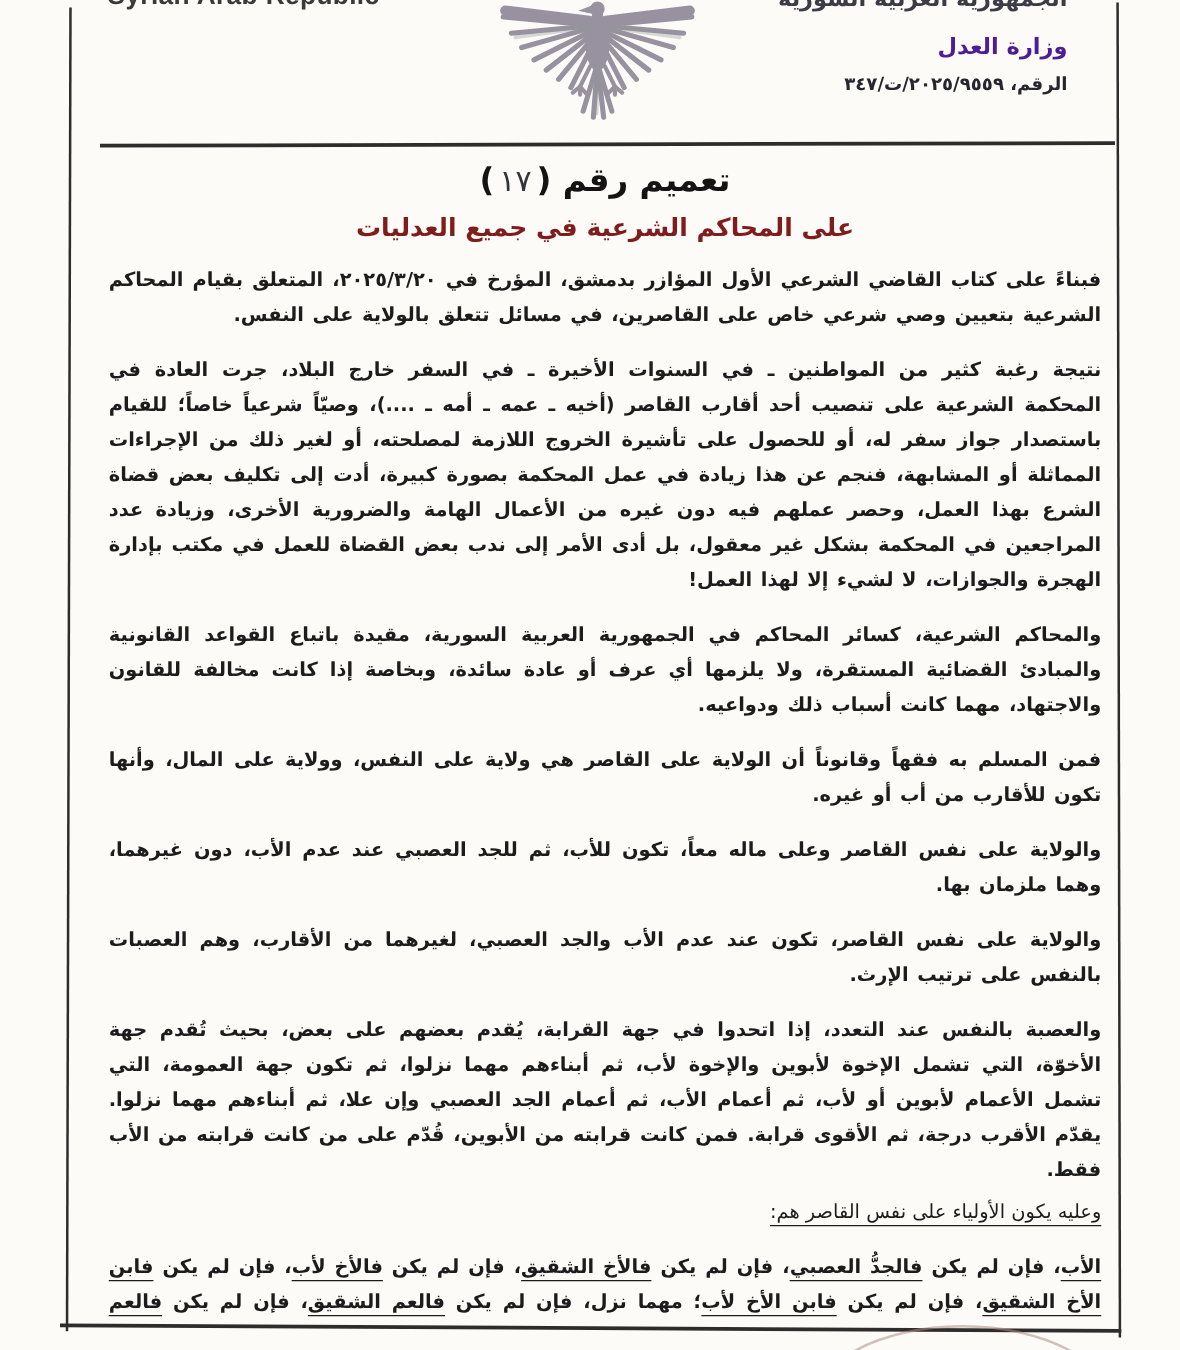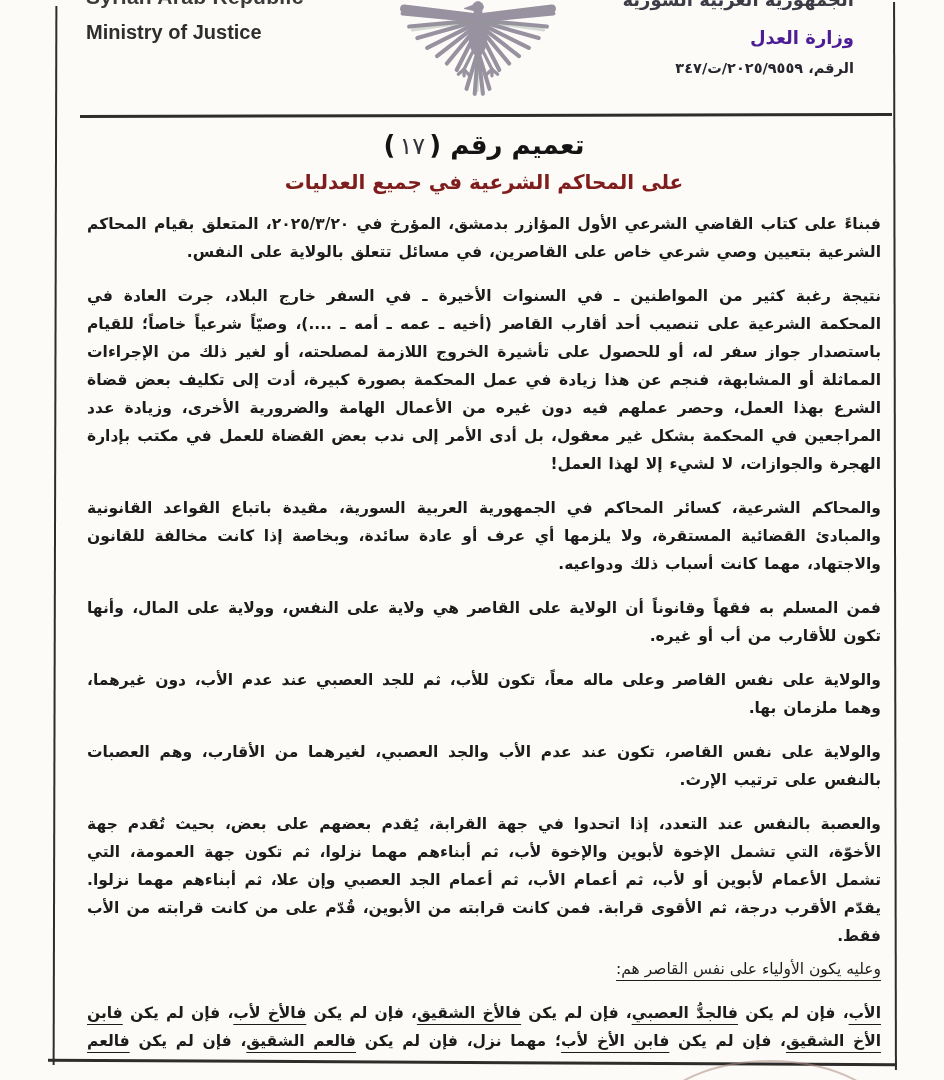--- a/index.html
+++ b/index.html
@@ -66,21 +66,20 @@
     border:2px solid rgba(173,142,132,.55); border-radius:50%;
     background:transparent;
   }
 </style>
 </head>
 <body>
 
 <header>
   <div class="hdr-en">
     <div class="en1">Syrian Arab Republic</div>
-    <div class="en2">Ministry of Justice</div>
   </div>
 
   <div class="emblem">
     <svg viewBox="0 0 200 130" width="164" height="108" aria-hidden="true">
       <g stroke="#8b8494" fill="#8b8494" stroke-linecap="round">
 
         <path d="M92 22 L10 12" stroke-width="10" fill="none"></path>
         <path d="M108 22 L190 12" stroke-width="10" fill="none"></path>
 
         <g stroke-width="5" fill="none">

